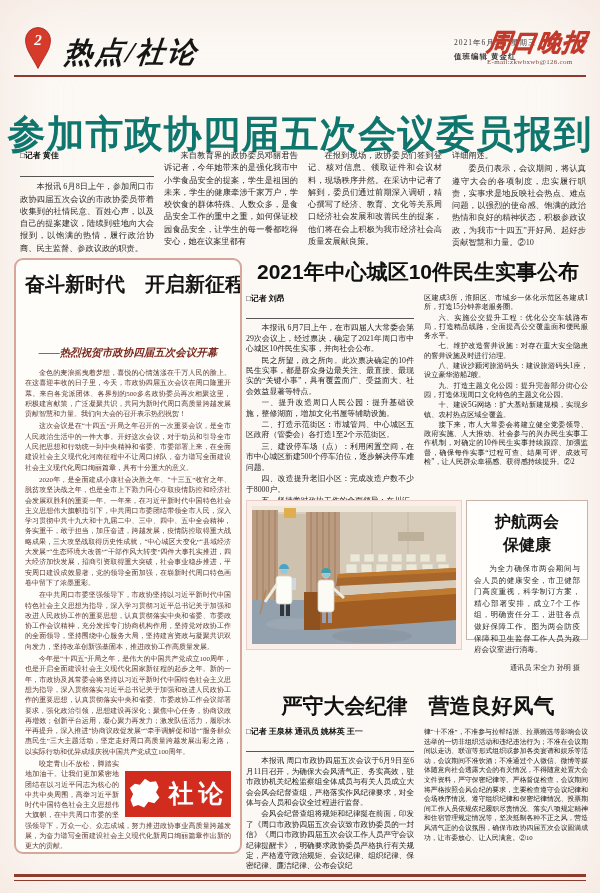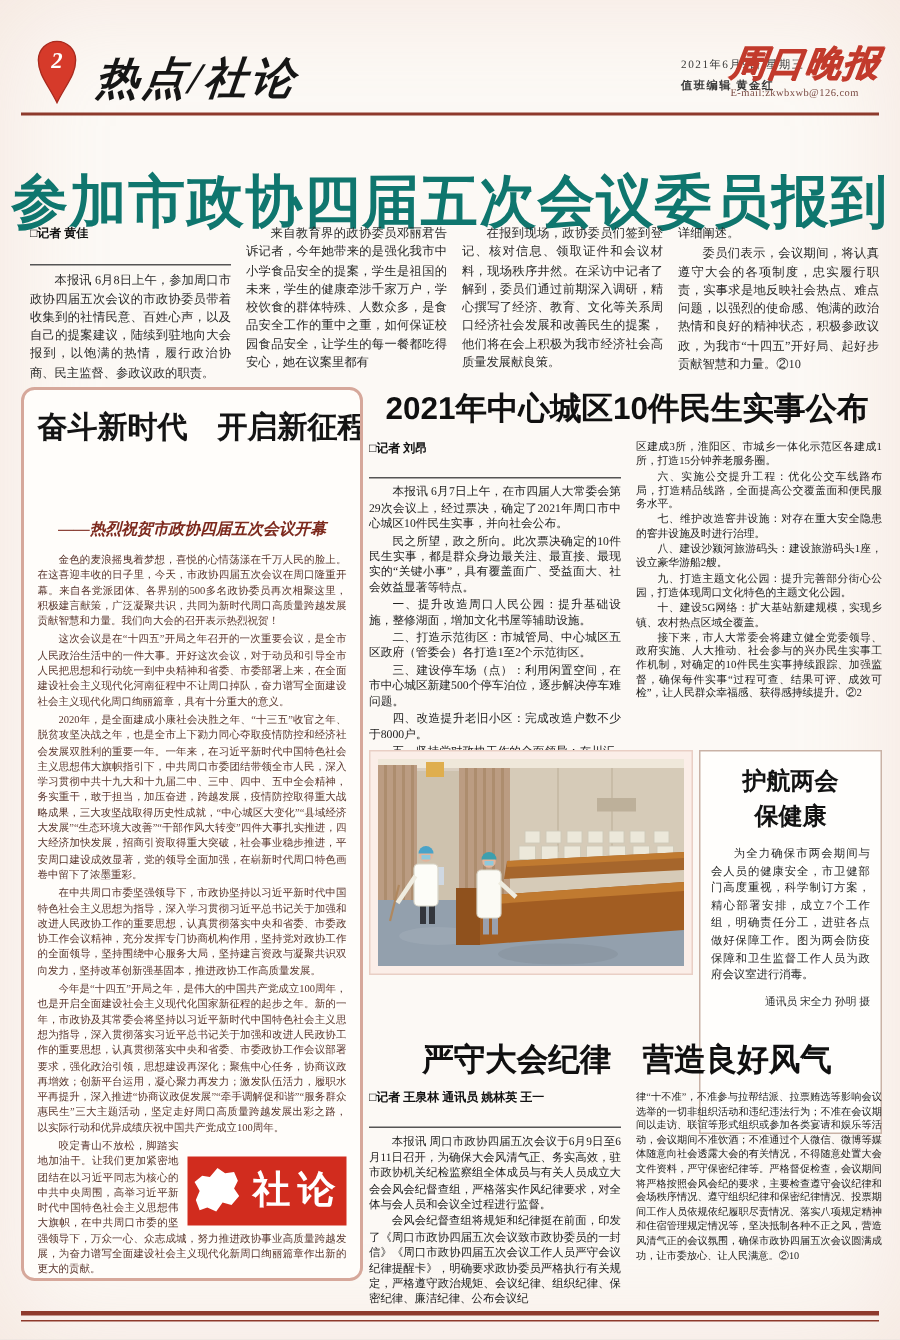--- a/index.html
+++ b/index.html
@@ -45,21 +45,21 @@
   .livelihood{position:absolute;left:246px;top:258px;width:344px;}
   .lv-headline{font-family:"Liberation Sans",sans-serif;font-weight:900;font-size:21px;
                text-align:center;white-space:nowrap;color:#101010;margin:0 0 8px;}
   .cols2{display:flex;gap:10px;}
   .lv-left{width:168px;font-size:7.8px;line-height:10.4px;}
   .lv-right{width:164px;font-size:7.2px;line-height:9.3px;}
 
   .photo{position:absolute;left:246px;top:500px;width:216px;height:150px;box-sizing:border-box;
          background:#fbeee8;border:1px solid #e9cfc5;padding:5px;}
 
-  .health-box{position:absolute;left:466px;top:500px;width:122px;height:256px;box-sizing:border-box;
+  .health-box{position:absolute;left:466px;top:500px;width:122px;height:140px;box-sizing:border-box;
               border:1px solid #c9b2a6;background:#fffefc;padding:9px 7px 6px;}
   .hb-title{text-align:center;font-family:"Liberation Sans",sans-serif;font-weight:900;
             font-size:16px;line-height:23px;color:#131313;}
   .hb-body{font-size:7.6px;line-height:11.6px;margin-top:7px;color:#2a2a2a;}
   .hb-credit{font-size:7.2px;text-align:right;margin-top:7px;color:#333;}
 
   .discipline{position:absolute;left:246px;top:692px;width:344px;}
   .dc-headline{font-family:"Liberation Sans",sans-serif;font-weight:900;font-size:21px;
                text-align:center;white-space:nowrap;color:#101010;margin:0 0 7px;}
   .dc-left{width:168px;font-size:7.6px;line-height:10.4px;}

